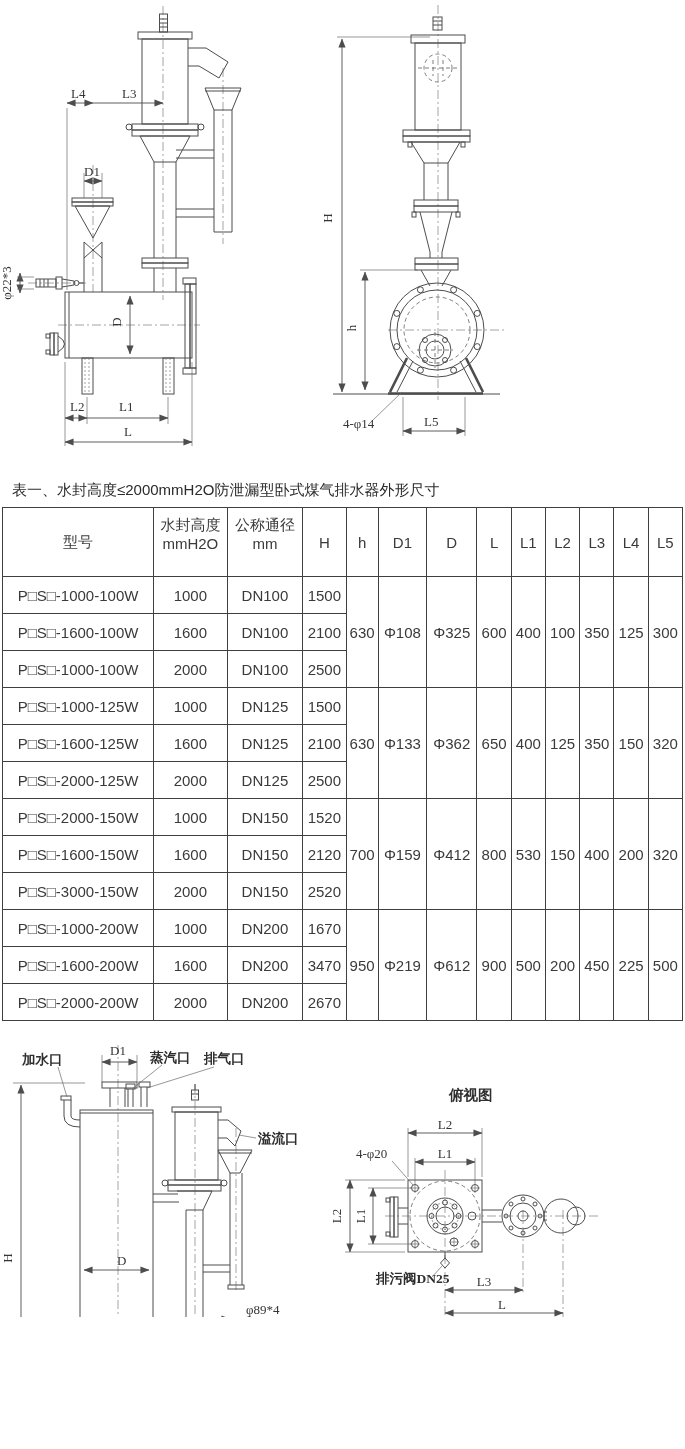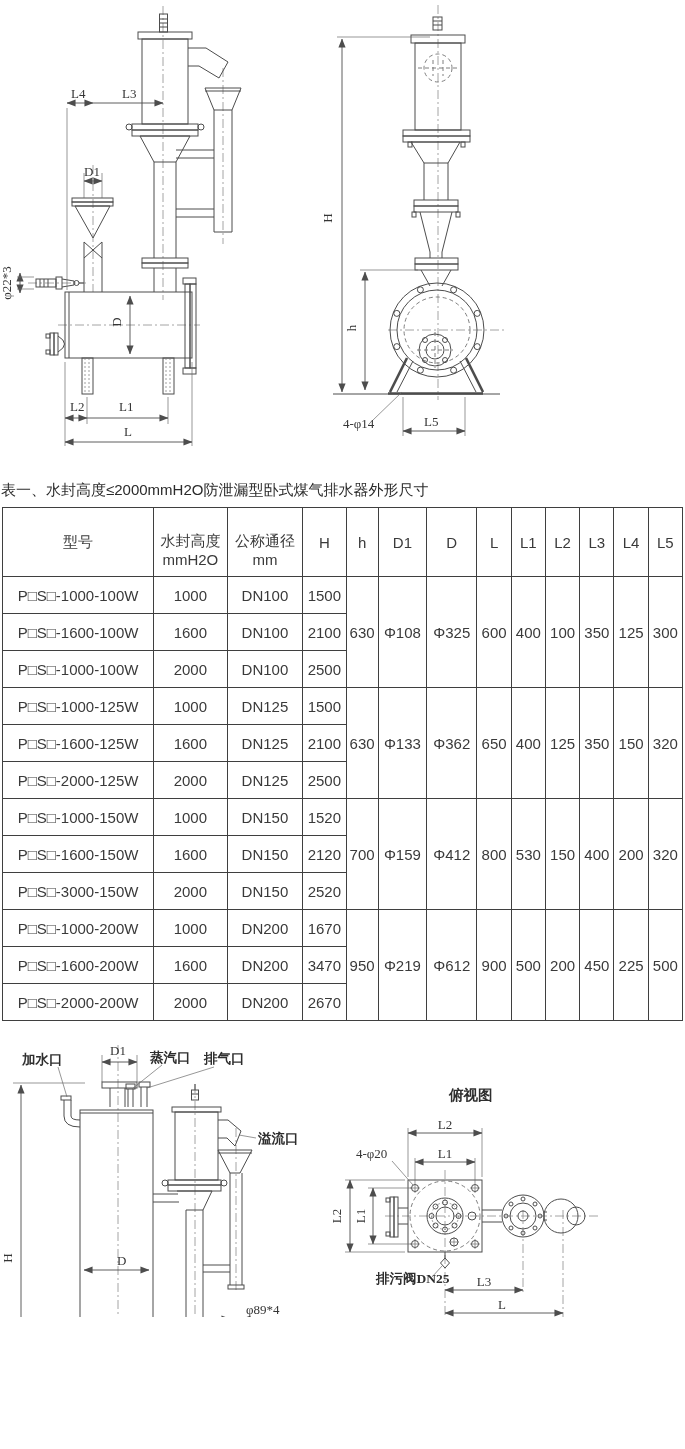--- a/index.html
+++ b/index.html
@@ -10,28 +10,28 @@
   .thk{stroke:#4d4d4d;stroke-width:2.6;fill:none;}
   .cl{stroke:#8d8d8d;stroke-width:0.8;fill:none;stroke-dasharray:9 3 2 3;}
   .dsh{stroke:#6f6f6f;stroke-width:0.9;fill:none;stroke-dasharray:4 3;}
   .hat{stroke:#777;stroke-width:0.7;fill:none;stroke-dasharray:2 2;}
   .dim{stroke:#4d4d4d;stroke-width:0.9;fill:none;}
   .ext{stroke:#6a6a6a;stroke-width:0.7;fill:none;}
   .solid{fill:#4d4d4d;stroke:none;}
   .lbl{font:13px "Liberation Serif","DejaVu Serif",serif;fill:#353535;}
   .clbl{font:600 13.5px "Liberation Serif","DejaVu Serif",serif;fill:#2e2e2e;}
   .ttl{font:600 14.5px "Liberation Serif","DejaVu Serif",serif;fill:#2e2e2e;}
-  .table-title{position:absolute;left:1px;top:481px;font-size:15px;color:#2b2b2b;white-space:nowrap;}
+  .table-title{position:absolute;left:12px;top:481px;font-size:15px;color:#2b2b2b;white-space:nowrap;}
   table.spec{position:absolute;left:2px;top:507px;border-collapse:collapse;table-layout:fixed;width:681px;}
   table.spec td,table.spec th{border:1px solid #3f3f3f;text-align:center;vertical-align:middle;
       font-size:15px;font-weight:400;color:#3a3a3a;padding:0;overflow:hidden;}
   table.spec tr.hdr{height:69px;}
   table.spec tr.r{height:37px;}
   td.model{text-align:left;padding-left:11px;margin-left:40px;}
-  .th2{display:flex;flex-direction:column;justify-content:flex-end;height:52px;padding:0;}
+  .th2{display:flex;flex-direction:column;justify-content:flex-start;height:52px;padding:0;}
   .divider{position:absolute;left:0;top:1407px;width:685px;height:1px;background:#e2e2e2;}
 </style>
 </head>
 <body>
 
 <div class="page">
 
 <svg width="685" height="478" viewBox="0 0 685 478" style="top:0">
   <defs>
     <marker id="ab" viewBox="0 0 10 8" refX="9.5" refY="4" markerWidth="10" markerHeight="8" orient="auto-start-reverse">
@@ -271,21 +271,21 @@
     <td>DN125</td>
     <td>2100</td>
   </tr>
   <tr class="r">
     <td class="model">P□S□-2000-125W</td>
     <td>2000</td>
     <td>DN125</td>
     <td>2500</td>
   </tr>
   <tr class="r">
-    <td class="model">P□S□-1000-150W</td>
+    <td class="model">P□S□-2000-150W</td>
     <td>1000</td>
     <td>DN150</td>
     <td>1520</td>
     <td rowspan="3">700</td>
     <td rowspan="3">Φ159</td>
     <td rowspan="3">Φ412</td>
     <td rowspan="3">800</td>
     <td rowspan="3">530</td>
     <td rowspan="3">150</td>
     <td rowspan="3">400</td>

